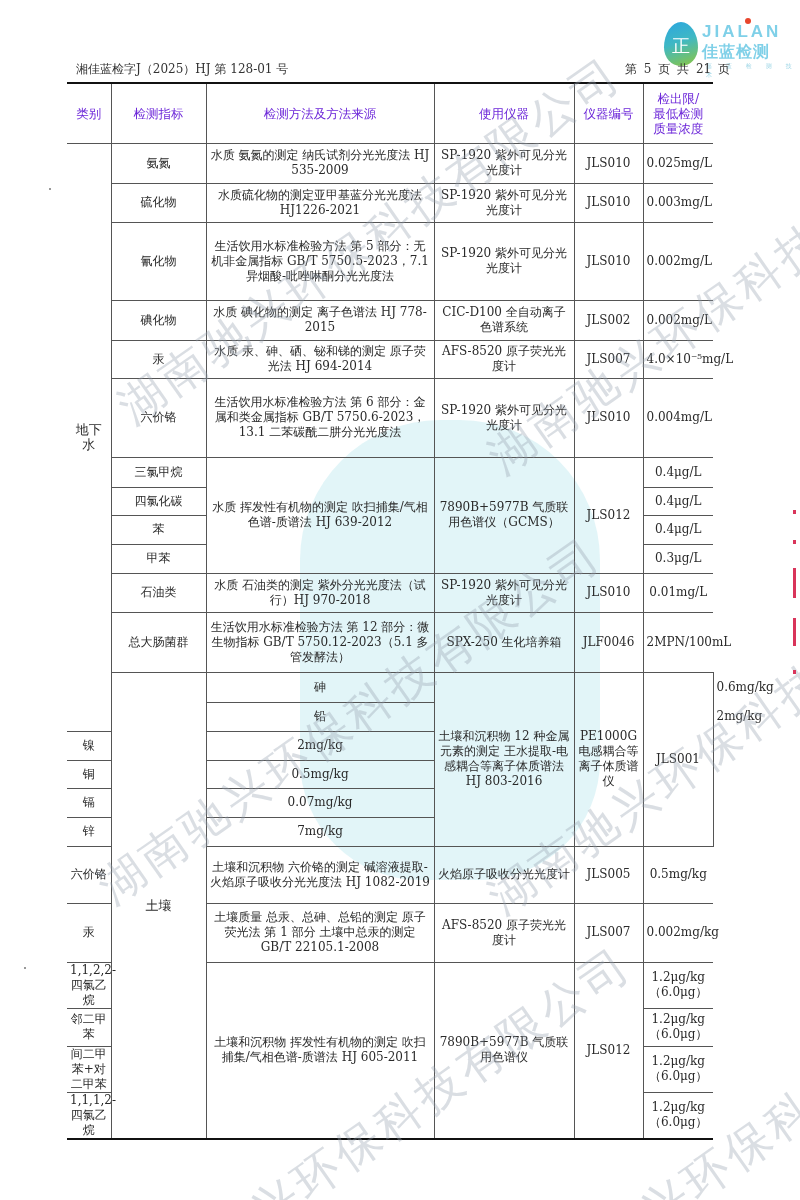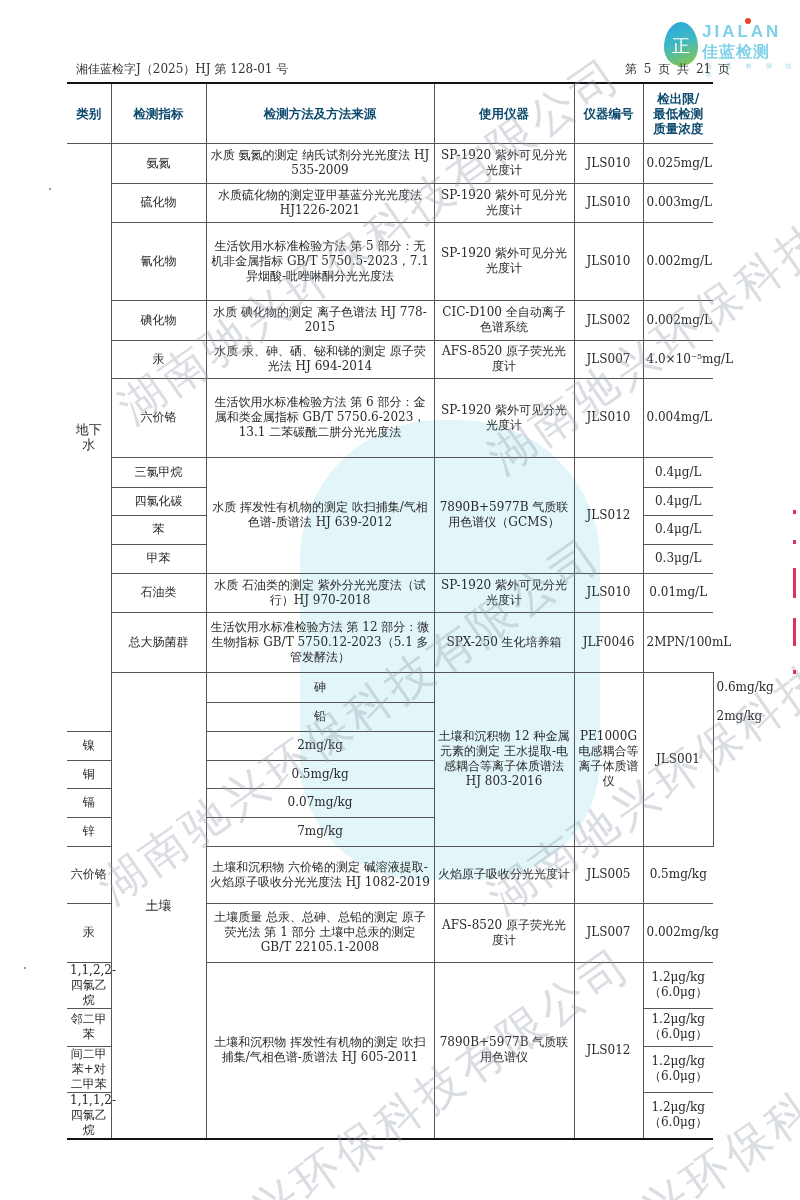--- a/index.html
+++ b/index.html
@@ -36,21 +36,21 @@
   .report-table {
     position: absolute; left: 67px; top: 82px; width: 646px;
     border-collapse: collapse; table-layout: fixed;
     border-top: 2.5px solid #111; border-bottom: 2.5px solid #111;
     font-size: 12px; line-height: 15px;
   }
   .report-table td, .report-table th {
     border: 1px solid #555; text-align: center; vertical-align: middle;
     padding: 0 3px; font-weight: normal; color: #2a2a2a;
   }
-  .report-table th { color: #0c4a6e; font-size: 12.5px; font-weight: bold; }
+  .report-table th { color: #6d28d9; font-size: 12.5px; }
   .report-table tr > :first-child { border-left: none; }
   .report-table tr > :last-child { border-right: none; }
   .report-table .cat { font-size: 13px; margin-top: 48px; }
   .method { text-align: center; }
   .red-marks { position:absolute; left: 793px; width: 3px; background: #d9345a; }
   .speck { position:absolute; width:2px; height:2px; background:#777; border-radius:50%; }
 </style>
 </head>
 <body>
 

